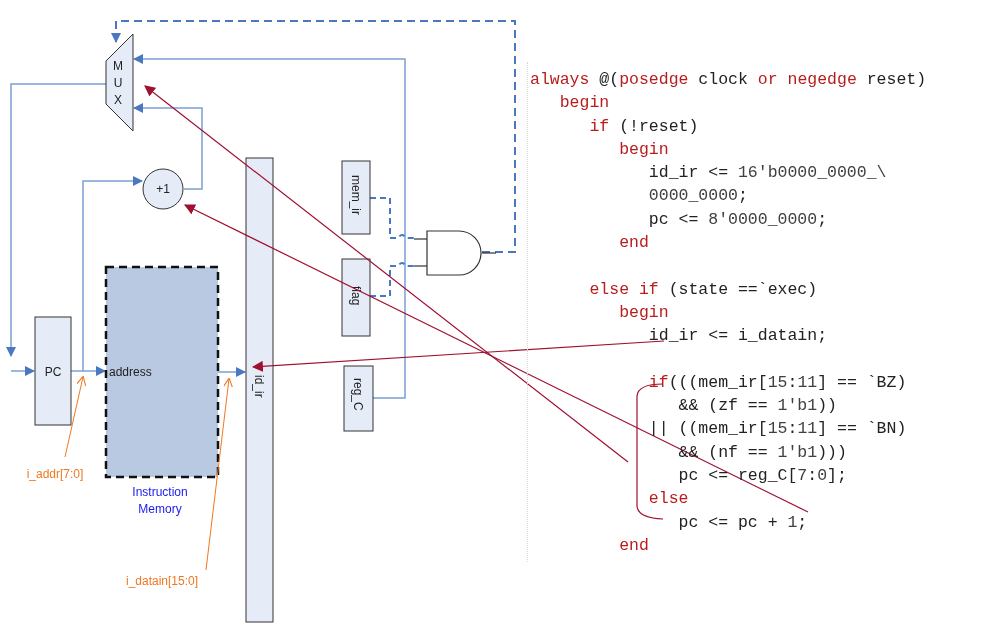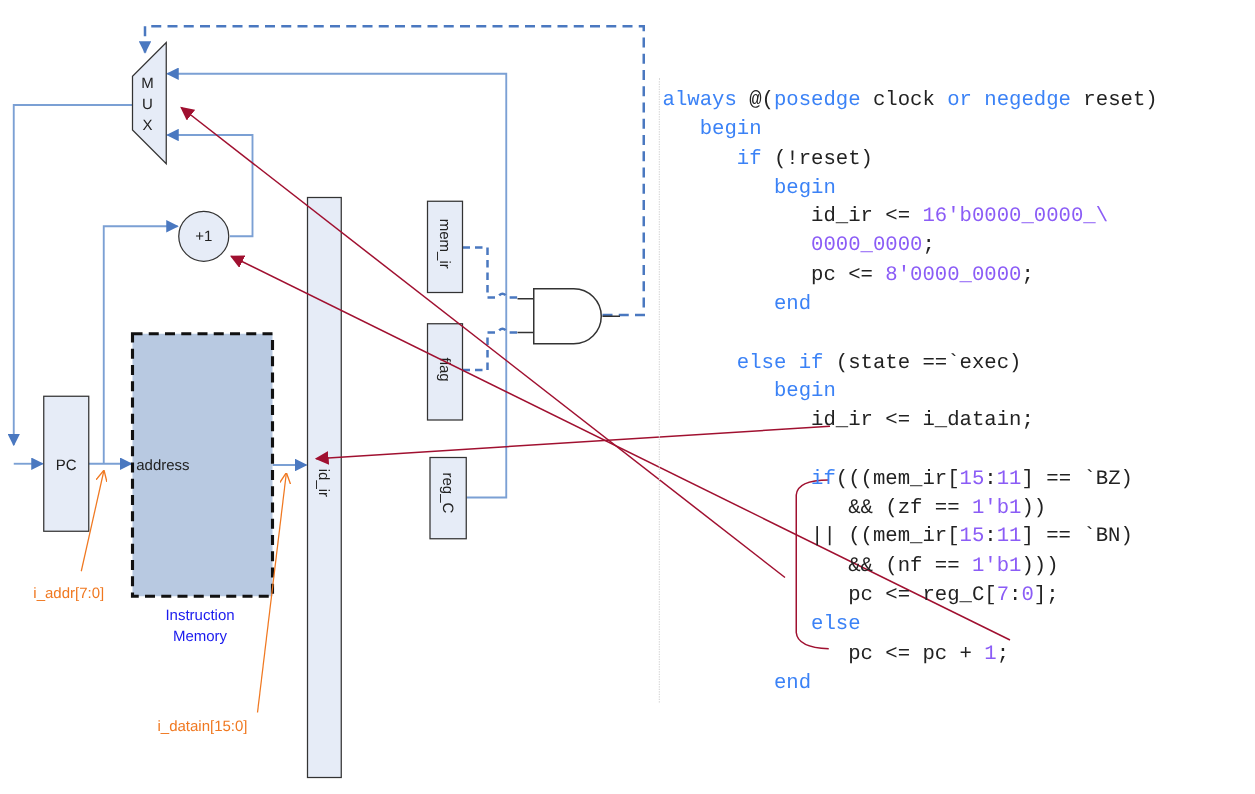--- a/index.html
+++ b/index.html
@@ -1,22 +1,22 @@
 <!DOCTYPE html>
 <html><head>
 <meta charset="utf-8">
 <style>
   html, body { margin: 0; padding: 0; background: #ffffff; }
   body { width: 1004px; height: 635px; position: relative; overflow: hidden; font-family: "Liberation Sans", sans-serif; }
   #diagram { position: absolute; left: 0; top: 0; width: 1004px; height: 635px; }
   .lbl { font-family: "Liberation Sans", sans-serif; font-size: 12px; fill: #222222; }
   .code { position: absolute; left: 530px; top: 68px; font-family: "Liberation Mono", monospace; font-size: 16.5px; line-height: 23.3px; color: #222222; white-space: pre; }
   .code .ln { height: 23.3px; }
-  .kw { color: #3b82f6; }
-  .num { color: #8b5cf6; text-align: center; }
+  .kw { color: #b91c1c; }
+  .num { color: #404040; text-align: center; }
   .code-guide { position: absolute; left: 527px; top: 62px; width: 0; height: 500px; border-left: 1px dotted #d8d8d8; }
 </style>
 </head>
 <body>
 
 <svg id="diagram" width="1004" height="635" viewBox="0 0 1004 635" xmlns="http://www.w3.org/2000/svg">
   <defs>
     <marker id="arrowBlue" viewBox="0 0 10 10" refX="9" refY="5" markerWidth="10" markerHeight="10" orient="auto-start-reverse" markerUnits="userSpaceOnUse">
       <path d="M0,0 L10,5 L0,10 z" fill="#4a78c0"></path>
     </marker>

